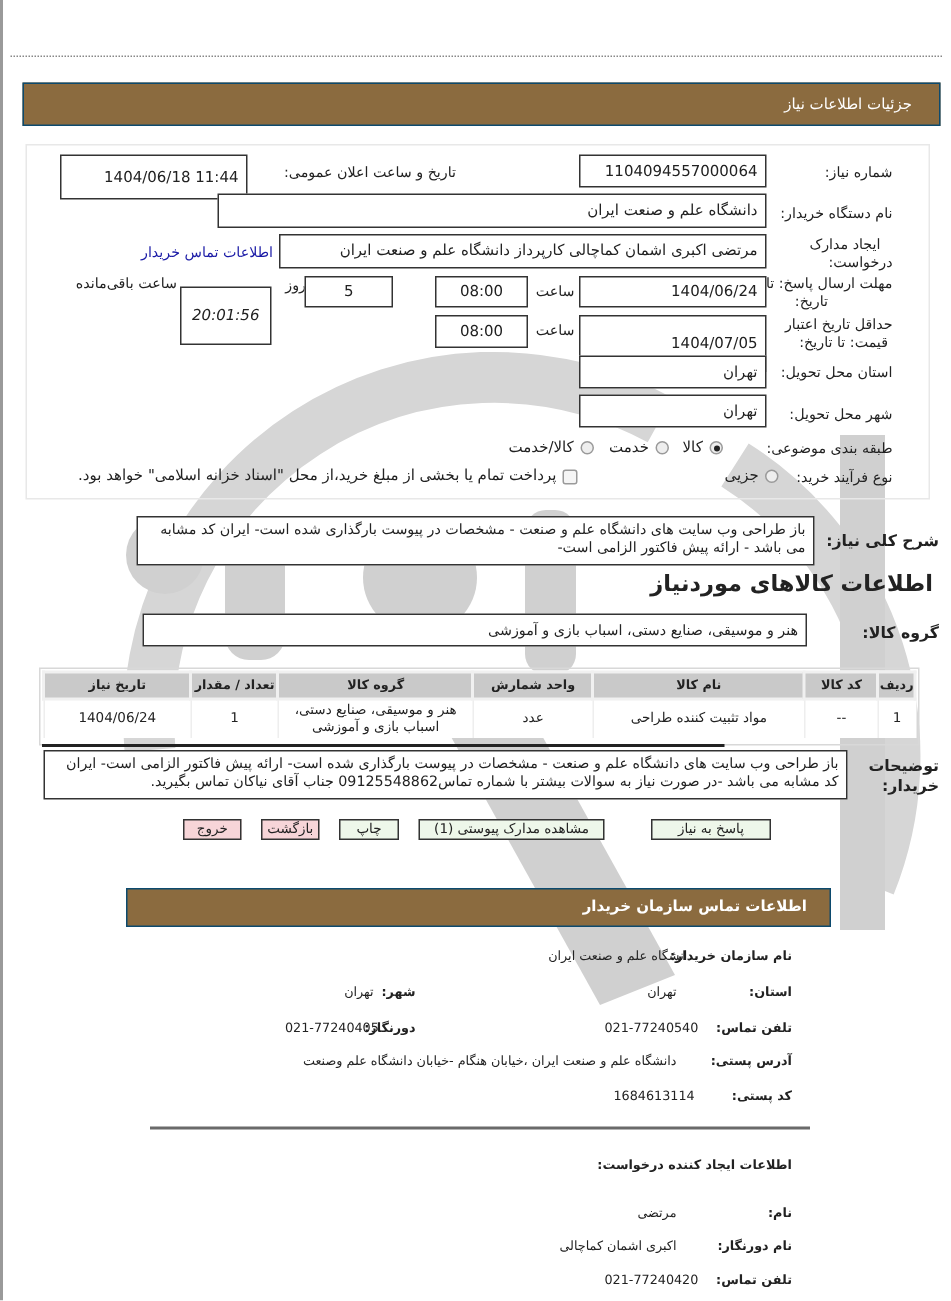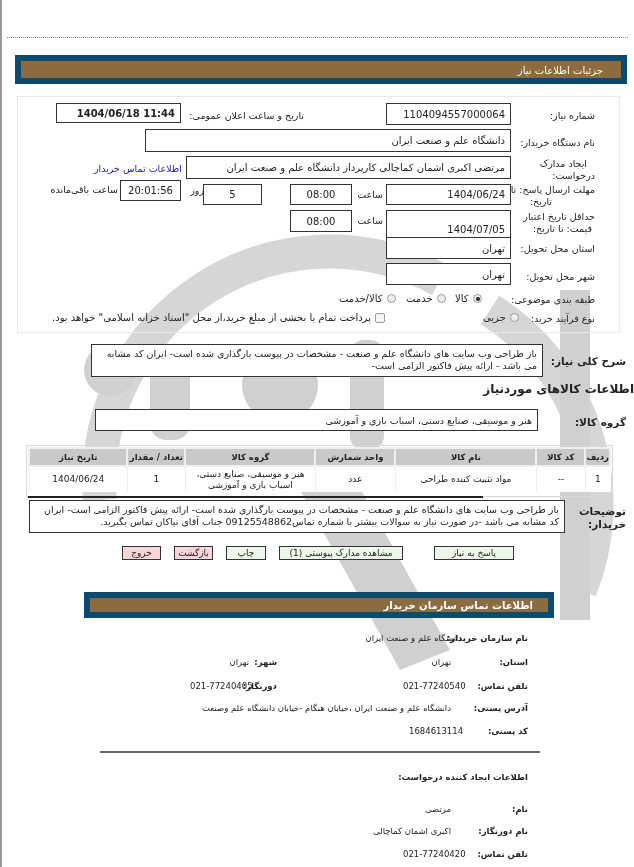--- a/index.html
+++ b/index.html
@@ -1,21 +1,21 @@
 <!DOCTYPE html>
 <html><head>
 <meta charset="utf-8">
 <style>
   * { box-sizing: border-box; margin: 0; padding: 0; }
   html, body { width: 634px; height: 867px; background: #fff; overflow: hidden; }
   body { font-family: "DejaVu Sans", sans-serif; font-size: 9.5px; color: #222; position: relative; }
   .left-rule { position: absolute; left: 0; top: 0; width: 2px; height: 867px; background: #9a9a9a; }
   .dotted-rule { position: absolute; left: 7px; right: 6px; top: 37px; border-top: 1px dotted #888; }
   .watermark { position: absolute; left: 20px; top: 170px; width: 610px; height: 520px; pointer-events: none; }
-  .hdr-bar { position: absolute; background: #8b6b3f; color: #fff; direction: rtl; border: 6px solid #0c4a6e; }
+  .hdr-bar { position: absolute; background: #8b6b3f; color: #fff; direction: rtl; border: 1px solid #0c4a6e; }
   .hdr-bar span { position: absolute; right: 18px; top: 50%; transform: translateY(-50%); font-size: 10px; }
   .abs { position: absolute; }
   .lbl { position: absolute; direction: rtl; text-align: right; font-size: 9.5px; color: #222; line-height: 12px; }
   .box { position: absolute; border: 1px solid #333; background: #fff; direction: rtl; font-size: 10px; padding: 0 5px; display: flex; align-items: center; }
   .box.ltr { direction: ltr; justify-content: flex-end; }
   .box.center { justify-content: center; }
   .panel { position: absolute; border: 1px solid #e8e8e8; }
   .link { color: #1a1aa6; }
   .radio { display: inline-block; width: 9px; height: 9px; border-radius: 50%; border: 1px solid #9a9a9a; background: #eee; vertical-align: middle; position: relative; }
   .radio.on::after { content: ""; position: absolute; left: 2px; top: 2px; width: 4px; height: 4px; border-radius: 50%; background: #222; }
@@ -58,38 +58,38 @@
 <div class="hdr-bar" style="left:15px; top:55px; width:612px; height:29px;">
   <span>جزئیات اطلاعات نیاز</span>
 </div>
 
 <div class="panel" style="left:17px; top:96px; width:603px; height:237px;"></div>
 
 <div class="lbl" style="right:39px; top:110px;">شماره نیاز:</div>
 <div class="box ltr" style="left:386px; top:103px; width:125px; height:22px;">1104094557000064</div>
 
 <div class="lbl" style="right:330px; top:110px;">تاریخ و ساعت اعلان عمومی:</div>
-<div class="box ltr" style="left:56px; top:103px; width:125px; height:20px;font-weight:bold;">1404/06/18 11:44</div>
+<div class="box ltr" style="left:40px; top:103px; width:125px; height:30px;">1404/06/18 11:44</div>
 
 <div class="lbl" style="right:39px; top:137px;">نام دستگاه خریدار:</div>
 <div class="box" style="left:145px; top:129px; width:366px; height:23px;">دانشگاه علم و صنعت ایران</div>
 
 <div class="lbl" style="right:47px; top:158px;">ایجاد مدارک</div>
 <div class="lbl" style="right:39px; top:170px;">درخواست:</div>
 <div class="box" style="left:186px; top:156px; width:325px; height:23px; white-space:nowrap; overflow:hidden;padding-left:16px;">مرتضی اکبری اشمان کماچالی کارپرداز دانشگاه علم و صنعت ایران</div>
 <div class="lbl link" style="left:94px; top:163px; text-decoration:none;">اطلاعات تماس خریدار</div>
 
 <div class="lbl" style="right:39px; top:184px;">مهلت ارسال پاسخ: تا</div>
 <div class="lbl" style="right:82px; top:196px;">تاریخ:</div>
 <div class="box ltr" style="left:386px; top:184px; width:125px; height:21px;">1404/06/24</div>
 <div class="lbl" style="right:251px; top:189px;">ساعت</div>
 <div class="box center" style="left:290px; top:184px; width:62px; height:21px;">08:00</div>
 <div class="lbl" style="right:430px; top:185px;">روز</div>
 <div class="box center" style="left:203px; top:184px; width:59px; height:21px;">5</div>
-<div class="box center" style="left:120px; top:180px; width:61px; height:21px;">20:01:56</div>
+<div class="box center" style="left:120px; top:191px; width:61px; height:39px;font-style:italic;">20:01:56</div>
 <div class="lbl" style="right:516px; top:184px;">ساعت باقی‌مانده</div>
 
 <div class="lbl" style="right:39px; top:211px;">حداقل تاریخ اعتبار</div>
 <div class="lbl" style="right:42px; top:223px;">قیمت: تا تاریخ:</div>
 <div class="box ltr" style="left:386px; top:210px; width:125px; height:38px;">1404/07/05</div>
 <div class="lbl" style="right:251px; top:215px;">ساعت</div>
 <div class="box center" style="left:290px; top:210px; width:62px; height:22px;">08:00</div>
 
 <div class="lbl" style="right:39px; top:243px;">استان محل تحویل:</div>
 <div class="box" style="left:386px; top:237px; width:125px; height:22px;">تهران</div>
@@ -121,21 +121,21 @@
   <span>متوسط</span>
 </div>
 <div class="opt" style="left:52px; top:312px;">
   <span class="chk"></span>
   <span>پرداخت تمام یا بخشی از مبلغ خرید،از محل "اسناد خزانه اسلامی" خواهد بود.</span>
 </div>
 
 <div class="lbl bold" style="right:8px; top:355px; font-size:10.5px;">شرح کلی نیاز:</div>
 <div class="box" style="left:91px; top:344px; width:452px; height:33px; line-height:12px; font-size:9.5px; align-items:flex-start; padding-top:3px;">باز طراحی وب سایت های دانشگاه علم و صنعت -  مشخصات در پیوست بارگذاری شده است- ایران کد مشابه می باشد - ارائه پیش فاکتور الزامی است-</div>
 
-<div class="lbl bold" style="right:0; top:383px; font-size:12px;">اطلاعات کالاهای موردنیاز</div>
+<div class="lbl bold" style="right:12px; top:383px; font-size:15px;">اطلاعات کالاهای موردنیاز</div>
 
 <div class="lbl bold" style="right:8px; top:416px; font-size:10.5px;">گروه کالا:</div>
 <div class="box" style="left:95px; top:409px; width:443px; height:22px; font-size:9.5px;">هنر و موسیقی، صنایع دستی، اسباب بازی و آموزشی</div>
 
 <div class="tbl-frame"></div>
 <table class="items">
   <thead>
     <tr>
       <th style="width:24px;">ردیف</th>
       <th style="width:49px;">کد کالا</th>

